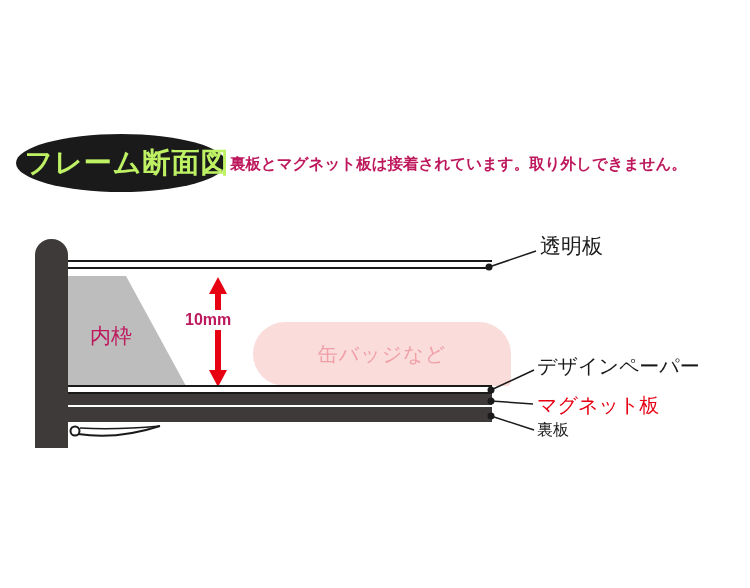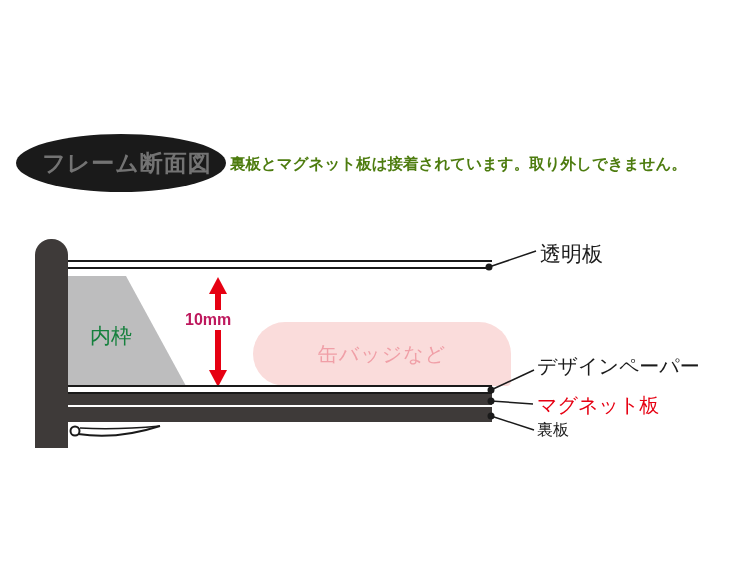--- a/index.html
+++ b/index.html
@@ -2,52 +2,52 @@
 <html><head>
 <meta charset="utf-8">
 <style>
   html,body{margin:0;padding:0;background:#fff;}
   body{font-family:"Liberation Sans","DejaVu Sans",sans-serif;}
   .page{position:relative;width:750px;height:588px;background:#ffffff;overflow:hidden;}
 
   
   .badge-ellipse{position:absolute;left:16px;top:134px;width:210px;height:58px;background:#1a1a1a;
     border-radius:50%;display:flex;align-items:center;justify-content:center;z-index:4;}
-  .badge-ellipse span{color:#737373;font-size:23px;font-weight:bold;letter-spacing:1px;white-space:nowrap;margin-left:12px;}
-  .warning{position:absolute;left:230px;top:154px;font-size:15.5px;font-weight:bold;color:#4d7c0f;white-space:nowrap;z-index:4;}
+  .badge-ellipse span{color:#bef264;font-size:28px;font-weight:bold;letter-spacing:1px;white-space:nowrap;margin-left:12px;}
+  .warning{position:absolute;left:230px;top:154px;font-size:15.5px;font-weight:bold;color:#be185d;white-space:nowrap;z-index:4;}
 
   
   .frame-post{position:absolute;left:35px;top:239px;width:33px;height:209px;background:#3e3a39;
     border-radius:16px 16px 0 0;z-index:2;}
   .clear-plate{position:absolute;left:62px;top:260px;width:430px;height:9px;background:#ffffff;
     border-top:2px solid #1a1a1a;border-bottom:2px solid #1a1a1a;box-sizing:border-box;z-index:1;}
   .inner-frame{position:absolute;left:66px;top:276px;width:120px;height:110px;background:#bdbdbe;
     clip-path:polygon(0 0,50% 0,100% 100%,0 100%);z-index:1;}
-  .inner-frame-label{position:absolute;left:66px;top:322px;width:120px;font-size:21px;color:#15803d;
+  .inner-frame-label{position:absolute;left:66px;top:322px;width:120px;font-size:21px;color:#be185d;
     z-index:2;padding-left:24px;box-sizing:border-box;}
 
   .gap-arrow{position:absolute;left:204px;top:276px;z-index:1;}
   .gap-label{position:absolute;left:182px;top:310px;font-size:16px;font-weight:bold;color:#be185d;
     background:#ffffff;padding:1px 3px;z-index:2;white-space:nowrap;}
 
   .badge-area{position:absolute;left:253px;top:322px;width:258px;height:64px;background:#fadcdb;
     border-radius:42px 42px 6px 42px;display:flex;align-items:center;justify-content:center;z-index:1;}
   .badge-area span{color:#f09fa7;font-size:20px;letter-spacing:1px;white-space:nowrap;}
 
   .layer{position:absolute;left:62px;width:430px;box-sizing:border-box;z-index:1;}
   .layer.paper{top:385px;height:9px;background:#ffffff;border-top:2px solid #1a1a1a;border-bottom:2px solid #1a1a1a;}
   .layer.magnet{top:394px;height:11px;background:#3e3a39;}
   .layer.back{top:407px;height:15px;background:#3e3a39;}
 
   .clip-svg{position:absolute;left:62px;top:421px;z-index:1;}
 
   .leader-overlay{position:absolute;left:0;top:0;z-index:3;pointer-events:none;}
 
   .callout{position:absolute;color:#1a1a1a;white-space:nowrap;z-index:4;}
-  .callout.transparent{left:540px;top:240px;font-size:21px;}
+  .callout.transparent{left:540px;top:232px;font-size:21px;}
   .callout.paperlbl{left:537px;top:353px;font-size:20px;}
   .callout.magnetlbl{left:537px;top:392px;font-size:20px;color:#e60012;}
   .callout.backlbl{left:537px;top:420px;font-size:16px;}
 </style>
 </head>
 <body>
 
 <div class="page">
 
   <div class="badge-ellipse">

